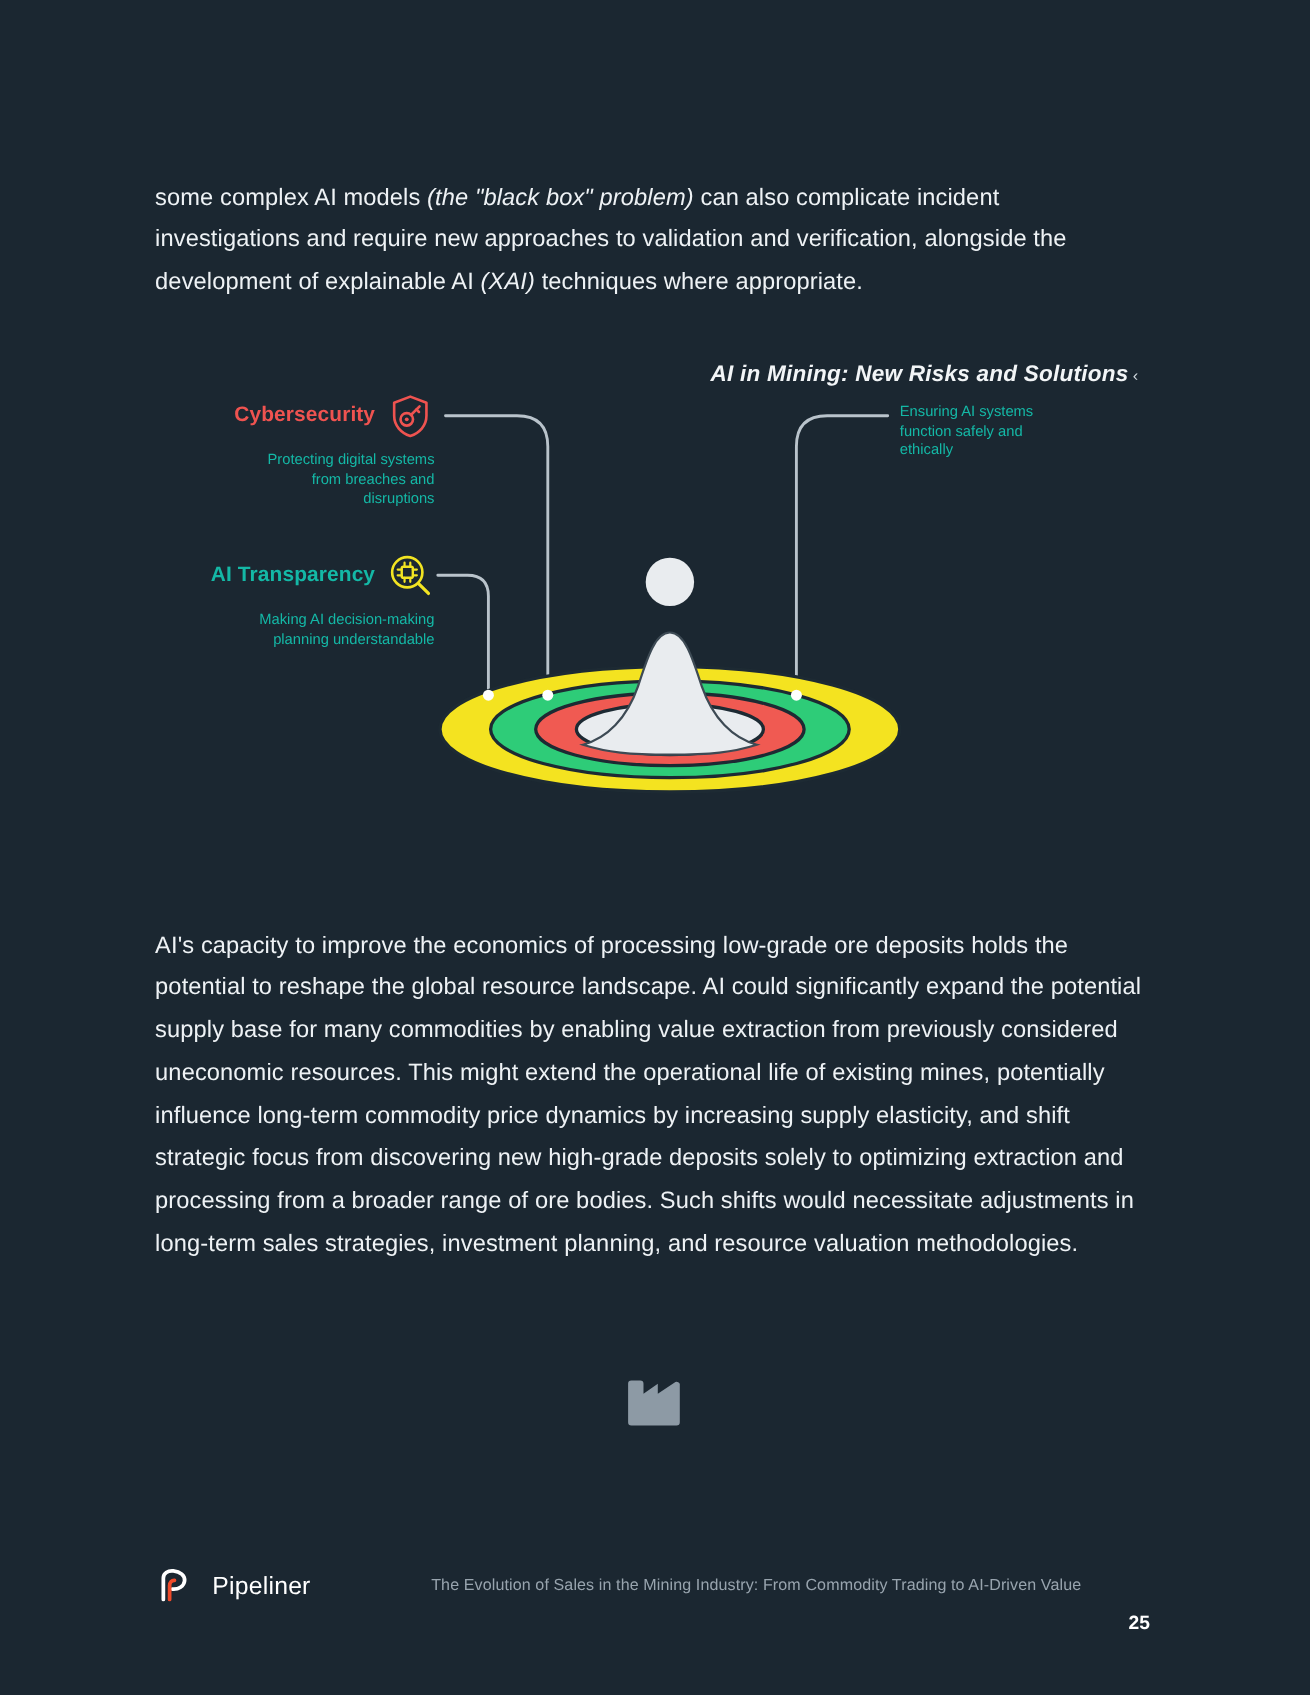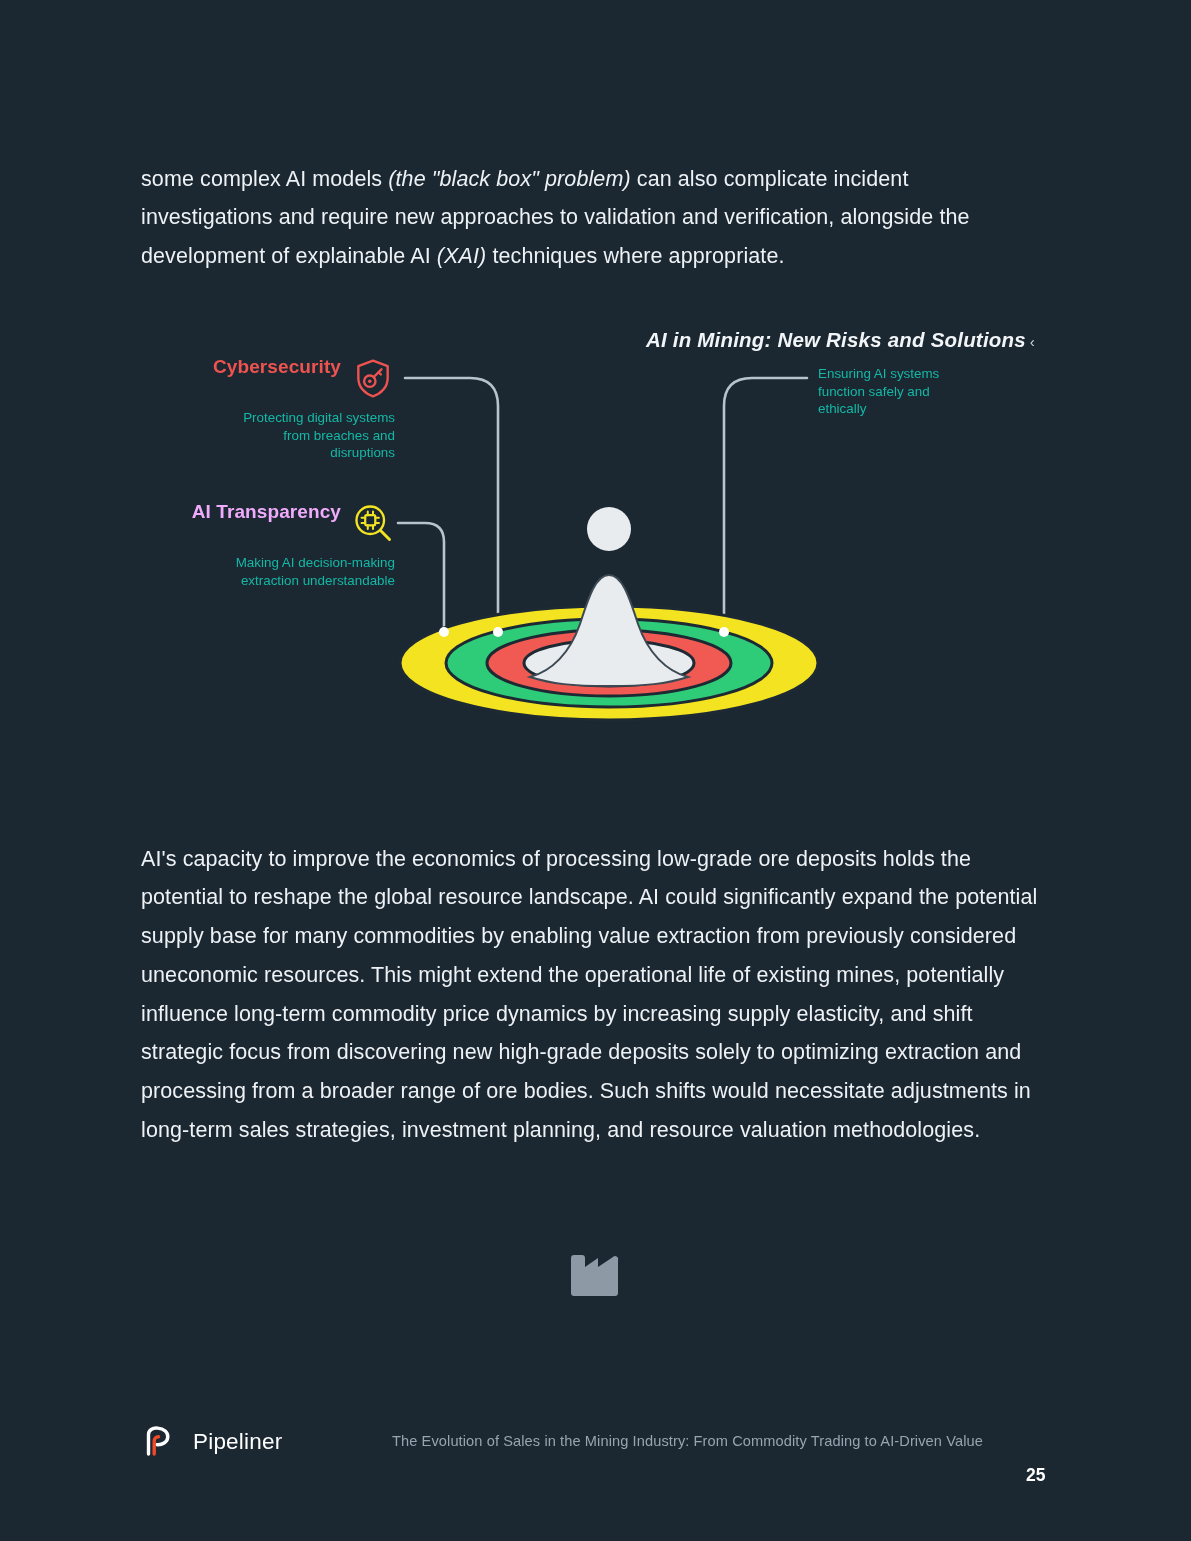--- a/index.html
+++ b/index.html
@@ -70,21 +70,21 @@
     font-weight: 400;
     color: #cfd7dd;
     padding-left: 4px;
   }
 
   .node {
     position: absolute;
   }
   .node-head {
     display: flex;
-    align-items: flex-start;
+    align-items: center;
     gap: 10px;
   }
   .node-title {
     font-size: 19px;
     font-weight: 700;
     letter-spacing: 0.1px;
     white-space: nowrap;
   }
   .node-desc {
     font-size: 13.4px;
@@ -111,21 +111,21 @@
     top: 76px;
     width: 220px;
   }
   #node-cyber .node-title { color: #ef5350; }
 
   #node-transparency {
     left: 175px;
     top: 221px;
     width: 220px;
   }
-  #node-transparency .node-title { color: #f0abfc; }
+  #node-transparency .node-title { color: #14b8a6; }
 
   #node-reliability {
     left: 818px;
     top: 76px;
     width: 220px;
   }
   #node-reliability .node-title { color: #2ecc78; }
 
   
   .stage {
@@ -247,21 +247,21 @@
       <div class="node-head">
         <span class="node-title">AI Transparency</span>
         <svg class="ico" viewBox="0 0 48 48">
           <circle cx="21" cy="21" r="15" fill="none" stroke="#f2e422" stroke-width="2.6"></circle>
           <path d="M32.2 32.2 L42 42" fill="none" stroke="#f2e422" stroke-width="3.2" stroke-linecap="round"></path>
           <rect x="15.5" y="15.5" width="11" height="11" rx="1.6" fill="none" stroke="#f2e422" stroke-width="2.4"></rect>
           <path d="M18.3 15.5 V11.5 M24 15.5 V11.5 M18.3 26.5 V30.5 M24 26.5 V30.5
                    M15.5 18.3 H11.5 M15.5 24 H11.5 M26.5 18.3 H30.5 M26.5 24 H30.5" fill="none" stroke="#f2e422" stroke-width="2.2" stroke-linecap="round"></path>
         </svg>
       </div>
-      <div class="node-desc">Making AI decision-making extraction understandable</div>
+      <div class="node-desc">Making AI decision-making planning understandable</div>
     </div>
 
     <div class="node right" id="node-reliability">
       <div class="node-desc">Ensuring AI systems function safely and ethically</div>
     </div>
 
   </div>
 
   <p class="para" id="para-bottom">AI's capacity to improve the economics of processing low-grade ore deposits holds the potential to reshape the global resource landscape. AI could significantly expand the potential supply base for many commodities by enabling value extraction from previously considered uneconomic resources. This might extend the operational life of existing mines, potentially influence long-term commodity price dynamics by increasing supply elasticity, and shift strategic focus from discovering new high-grade deposits solely to optimizing extraction and processing from a broader range of ore bodies. Such shifts would necessitate adjustments in long-term sales strategies, investment planning, and resource valuation methodologies.</p>
 

